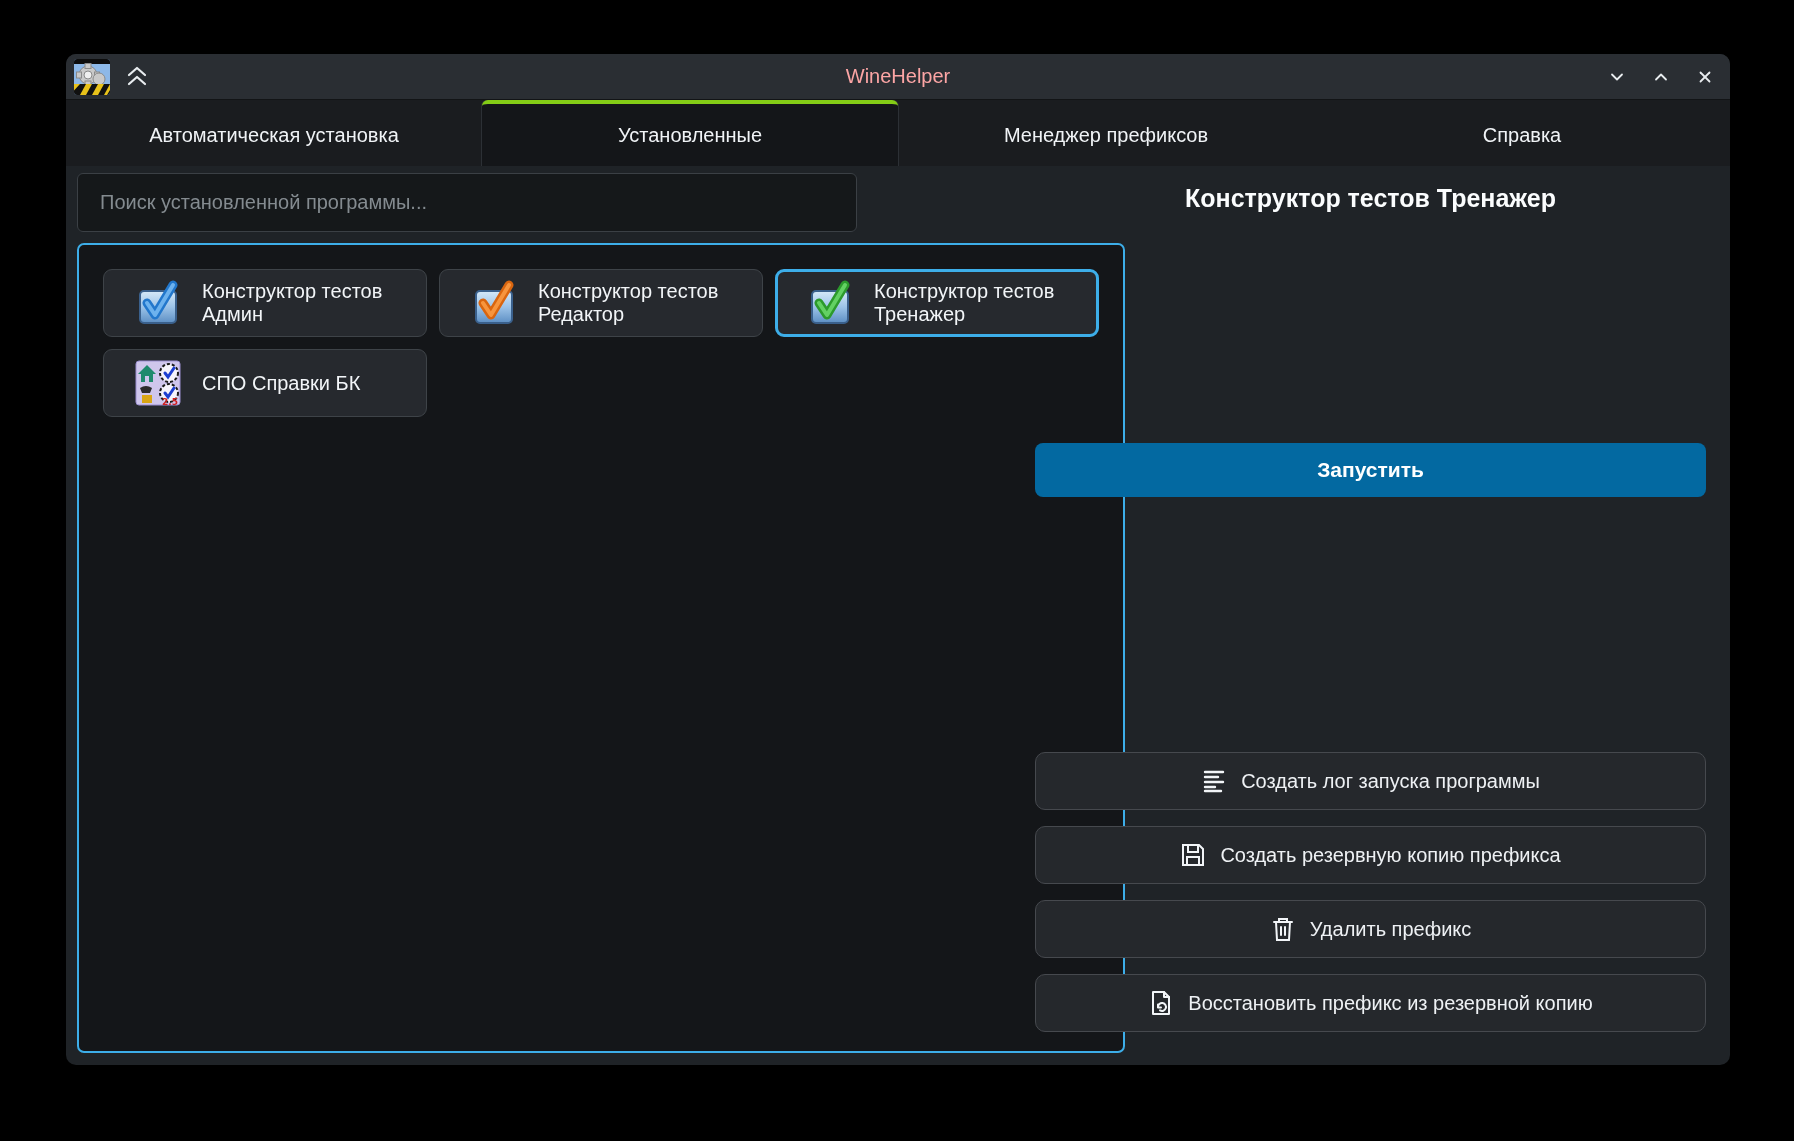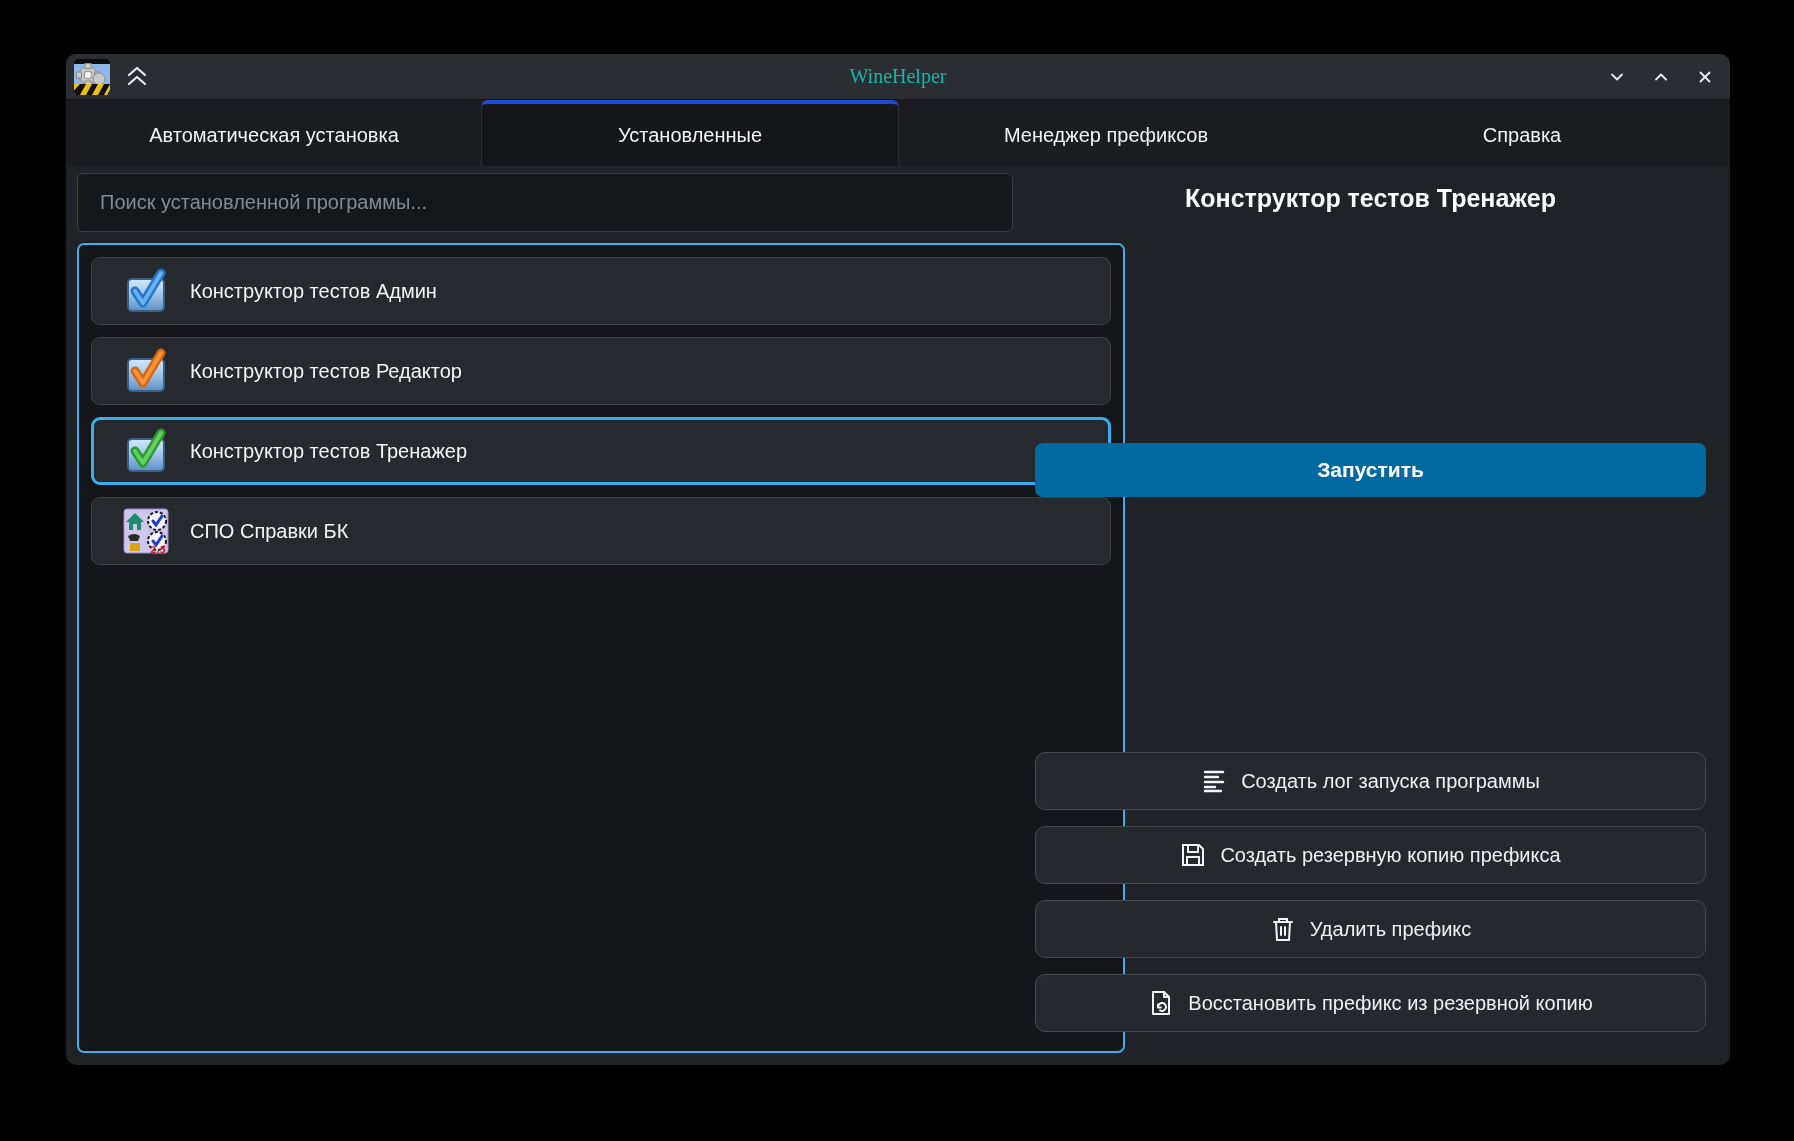--- a/index.html
+++ b/index.html
@@ -8,42 +8,42 @@
 
   .window { position:absolute; left:66px; top:54px; width:1664px; height:1011px;
             background:#1f2327; border-radius:10px; overflow:hidden; }
 
   
   .titlebar { position:relative; height:46px; background:#2a2e33;
               border-bottom:1px solid #121416; display:flex; align-items:center; }
   .titlebar-left { position:absolute; left:8px; top:0; height:46px; display:flex; align-items:center; gap:14px; }
   .app-icon { width:36px; height:36px; border-radius:3px; overflow:hidden; display:block; }
   .keep-above { width:26px; height:26px; display:flex; align-items:center; justify-content:center; cursor:pointer; }
-  .title-text { width:100%; text-align:center; color:#14b8a6; font-size:20px;font-family:Liberation Serif, serif; }
+  .title-text { width:100%; text-align:center; color:#fca5a5; font-size:20px; }
   .titlebar-right { position:absolute; right:14px; top:0; height:46px; display:flex; align-items:center; gap:22px; }
   .win-btn { width:22px; height:22px; display:flex; align-items:center; justify-content:center; cursor:pointer; }
 
   
   .tabbar { display:flex; height:66px; background:#1a1c1f; }
   .tab { flex:1 1 0; display:flex; align-items:center; justify-content:center;
          color:#f0f3f6; font-size:20px; cursor:pointer; border-top:4px solid transparent;
          border-radius:6px 6px 0 0; }
-  .tab.active { background:#141619; border-top:4px solid #1d4ed8;
+  .tab.active { background:#141619; border-top:4px solid #84cc16;
                 box-shadow:1px 0 0 #2c3035, -1px 0 0 #2c3035; }
 
   
-  .search-input { position:absolute; left:11px; top:119px; width:936px; height:59px;
+  .search-input { position:absolute; left:11px; top:119px; width:780px; height:59px;
                   background:#15181a; border:1px solid #3b4045; border-radius:6px;
                   color:#e8ecef; font-size:20px; padding:0 22px; outline:none;
                   font-family:"Liberation Sans","DejaVu Sans",sans-serif; }
   .search-input::placeholder { color:#848b90; }
 
   .program-list { position:absolute; left:11px; top:189px; width:1048px; height:810px;
                   background:#141619; border:2px solid #3daee9; border-radius:7px;
-                  padding:12px; display:grid; grid-template-columns:1fr;
+                  padding:24px; display:grid; grid-template-columns:1fr 1fr 1fr;
                   gap:12px; align-content:start; }
   .program-item { height:68px; background:#26292e; border:1px solid #3e4348; border-radius:9px;
                   display:flex; align-items:center; gap:20px; padding-left:30px;
                   color:#f2f5f8; font-size:20px; cursor:pointer; }
   .program-item.selected { border:3px solid #3daee9; padding-left:28px; }
   .prog-icon { width:48px; height:48px; flex:0 0 48px; }
 
   
   .details-title { position:absolute; left:969px; top:130px; width:671px; text-align:center;
                    color:#fbfdfe; font-size:25px; font-weight:bold; }

